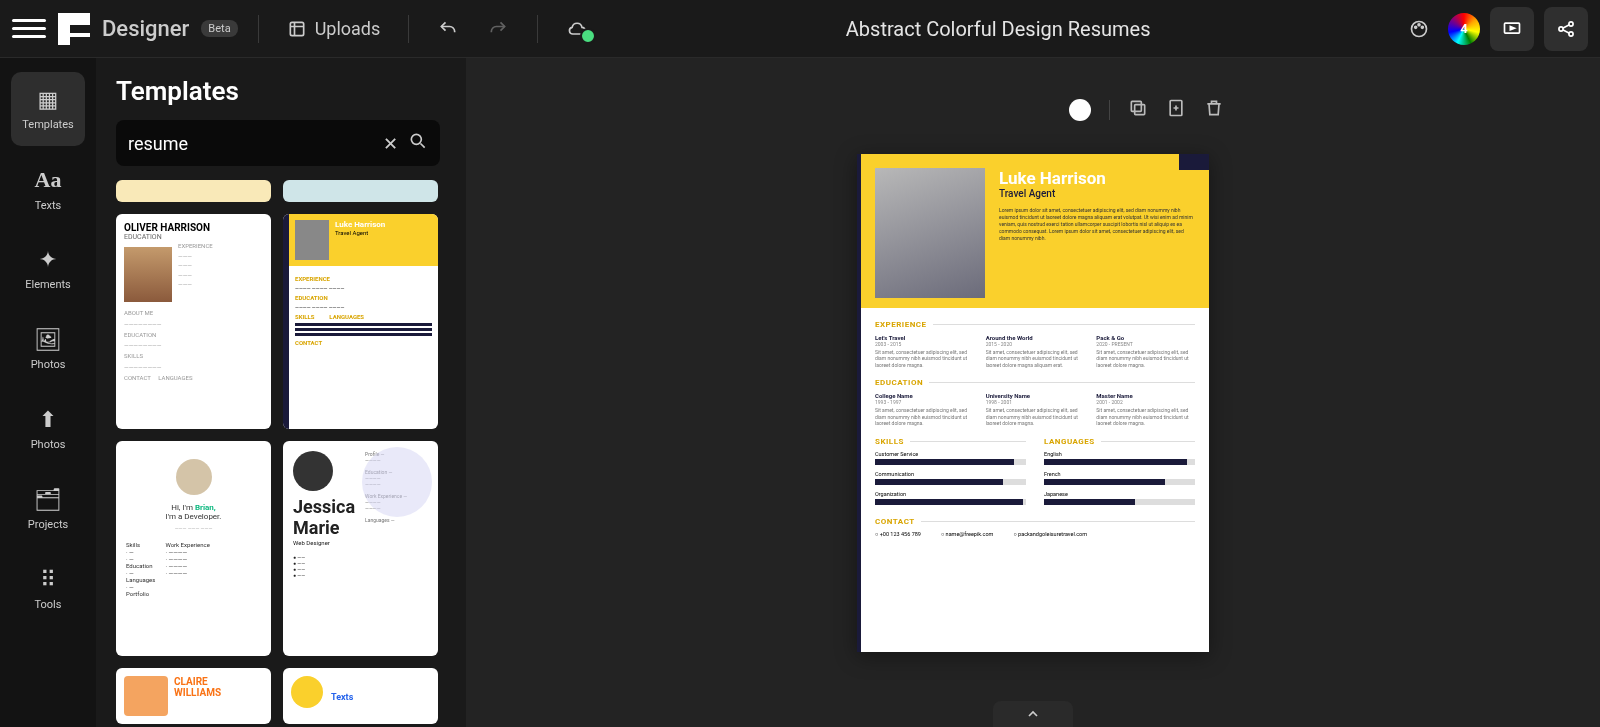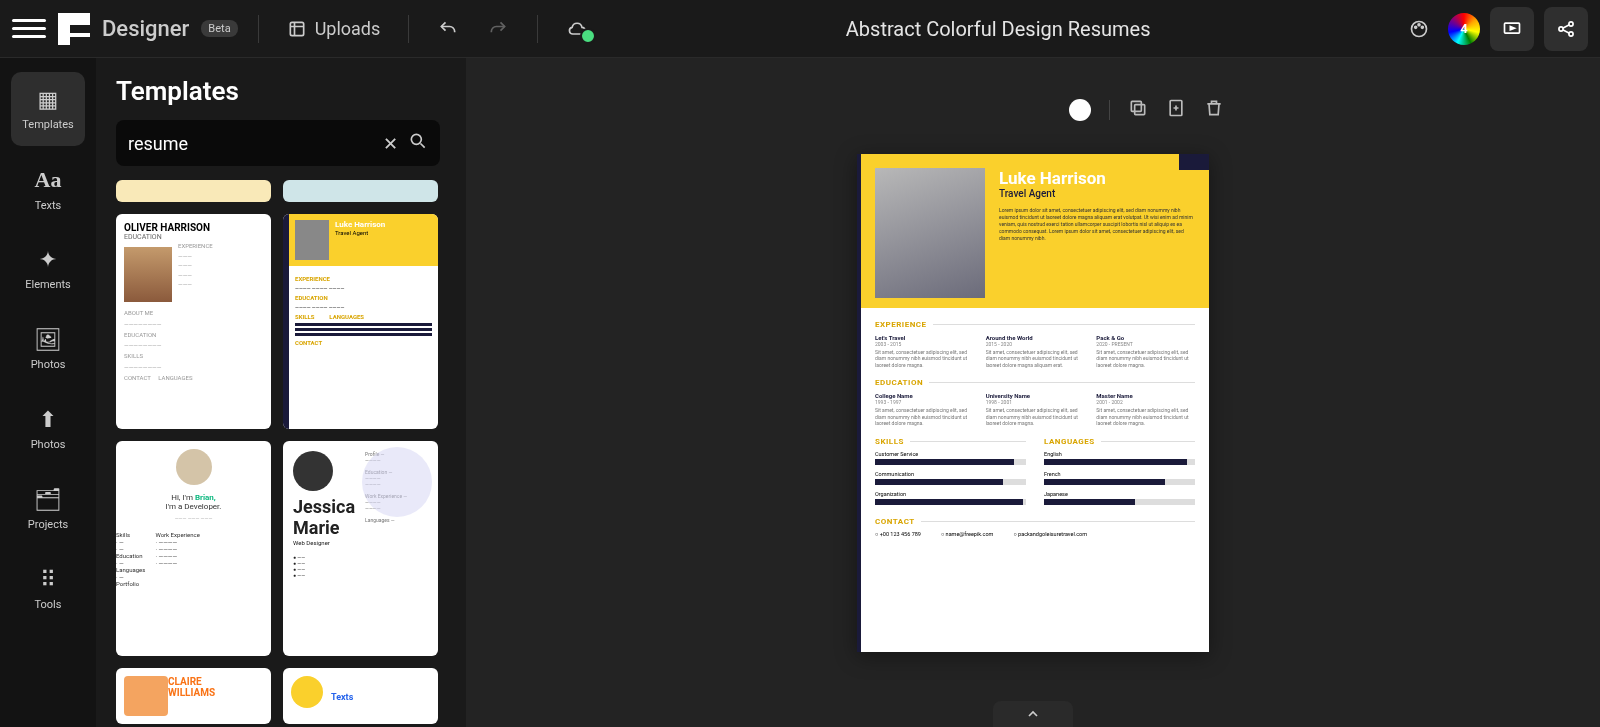--- a/index.html
+++ b/index.html
@@ -54,29 +54,29 @@
 .thumb-oliver .hdr { font-weight:700; font-size:10px; }
 .thumb-oliver .sub { font-size:7px; color:#666; }
 .thumb-oliver .photo { width:48px; height:55px; background:linear-gradient(#c49a6c,#8b5a3c); margin-top:6px; }
 .thumb-luke { display:flex; font-size:6px; color:#000; }
 .thumb-luke .bar { width:6px; background:#1a1a3a; }
 .thumb-luke .content { flex:1; }
 .thumb-luke .top { background:#fad02c; padding:6px; display:flex; gap:6px; }
 .thumb-luke .photo { width:34px; height:40px; background:#888; }
 .thumb-luke .body { padding:6px; font-size:5px; }
 .thumb-luke .sec { color:#d9a500; font-weight:700; font-size:6px; margin: 3px 0;}
-.thumb-brian { font-size:7px; color:#333; }
+.thumb-brian { padding:10px; font-size:7px; color:#333; }
 .thumb-brian .ph { width:36px; height:36px; border-radius:50%; background:#d4c4a8; margin:8px auto; }
 .thumb-brian .hi { text-align:center; font-size:8px; }
 .thumb-brian .hi .g { color:#10b981; font-weight:700; }
 .thumb-jessica { padding:10px; font-size:7px; color:#222; position:relative; }
 .thumb-jessica::before { content:""; position:absolute; top:6px; right:6px; width:70px; height:70px; background:#d4d4f4; border-radius:50%; opacity:0.5; }
 .thumb-jessica .ph { width:40px; height:40px; border-radius:50%; background:#333; margin-bottom:6px; position:relative; z-index:1; }
 .thumb-jessica .name { font-family: Georgia, serif; font-size:18px; font-weight:700; line-height:1.1; }
-.thumb-claire { display:flex; padding:8px; font-size:8px; }
+.thumb-claire { display:flex; padding:8px; gap:6px; font-size:8px; }
 .thumb-claire .ph { width:44px; height:40px; background:#f4a460; border-radius:4px; }
 .thumb-claire .nm { color:#f97316; font-weight:700; font-size:10px; }
 .thumb-john { padding:8px; font-size:7px; }
 .thumb-john .dot { width:32px; height:32px; border-radius:50%; background:#fad02c; display:inline-block; }
 .thumb-john .nm { font-weight:700; font-size:9px; }
 .thumb-john .nm .b { color:#2563eb; }
 
 .collapse-tab { position:absolute; right:-10px; top:50%; transform:translateY(-50%); width:10px; height:70px; background:#2a2a2a; border-radius:0 6px 6px 0; display:flex; align-items:center; justify-content:center; cursor:pointer; font-size:10px; }
 
 

